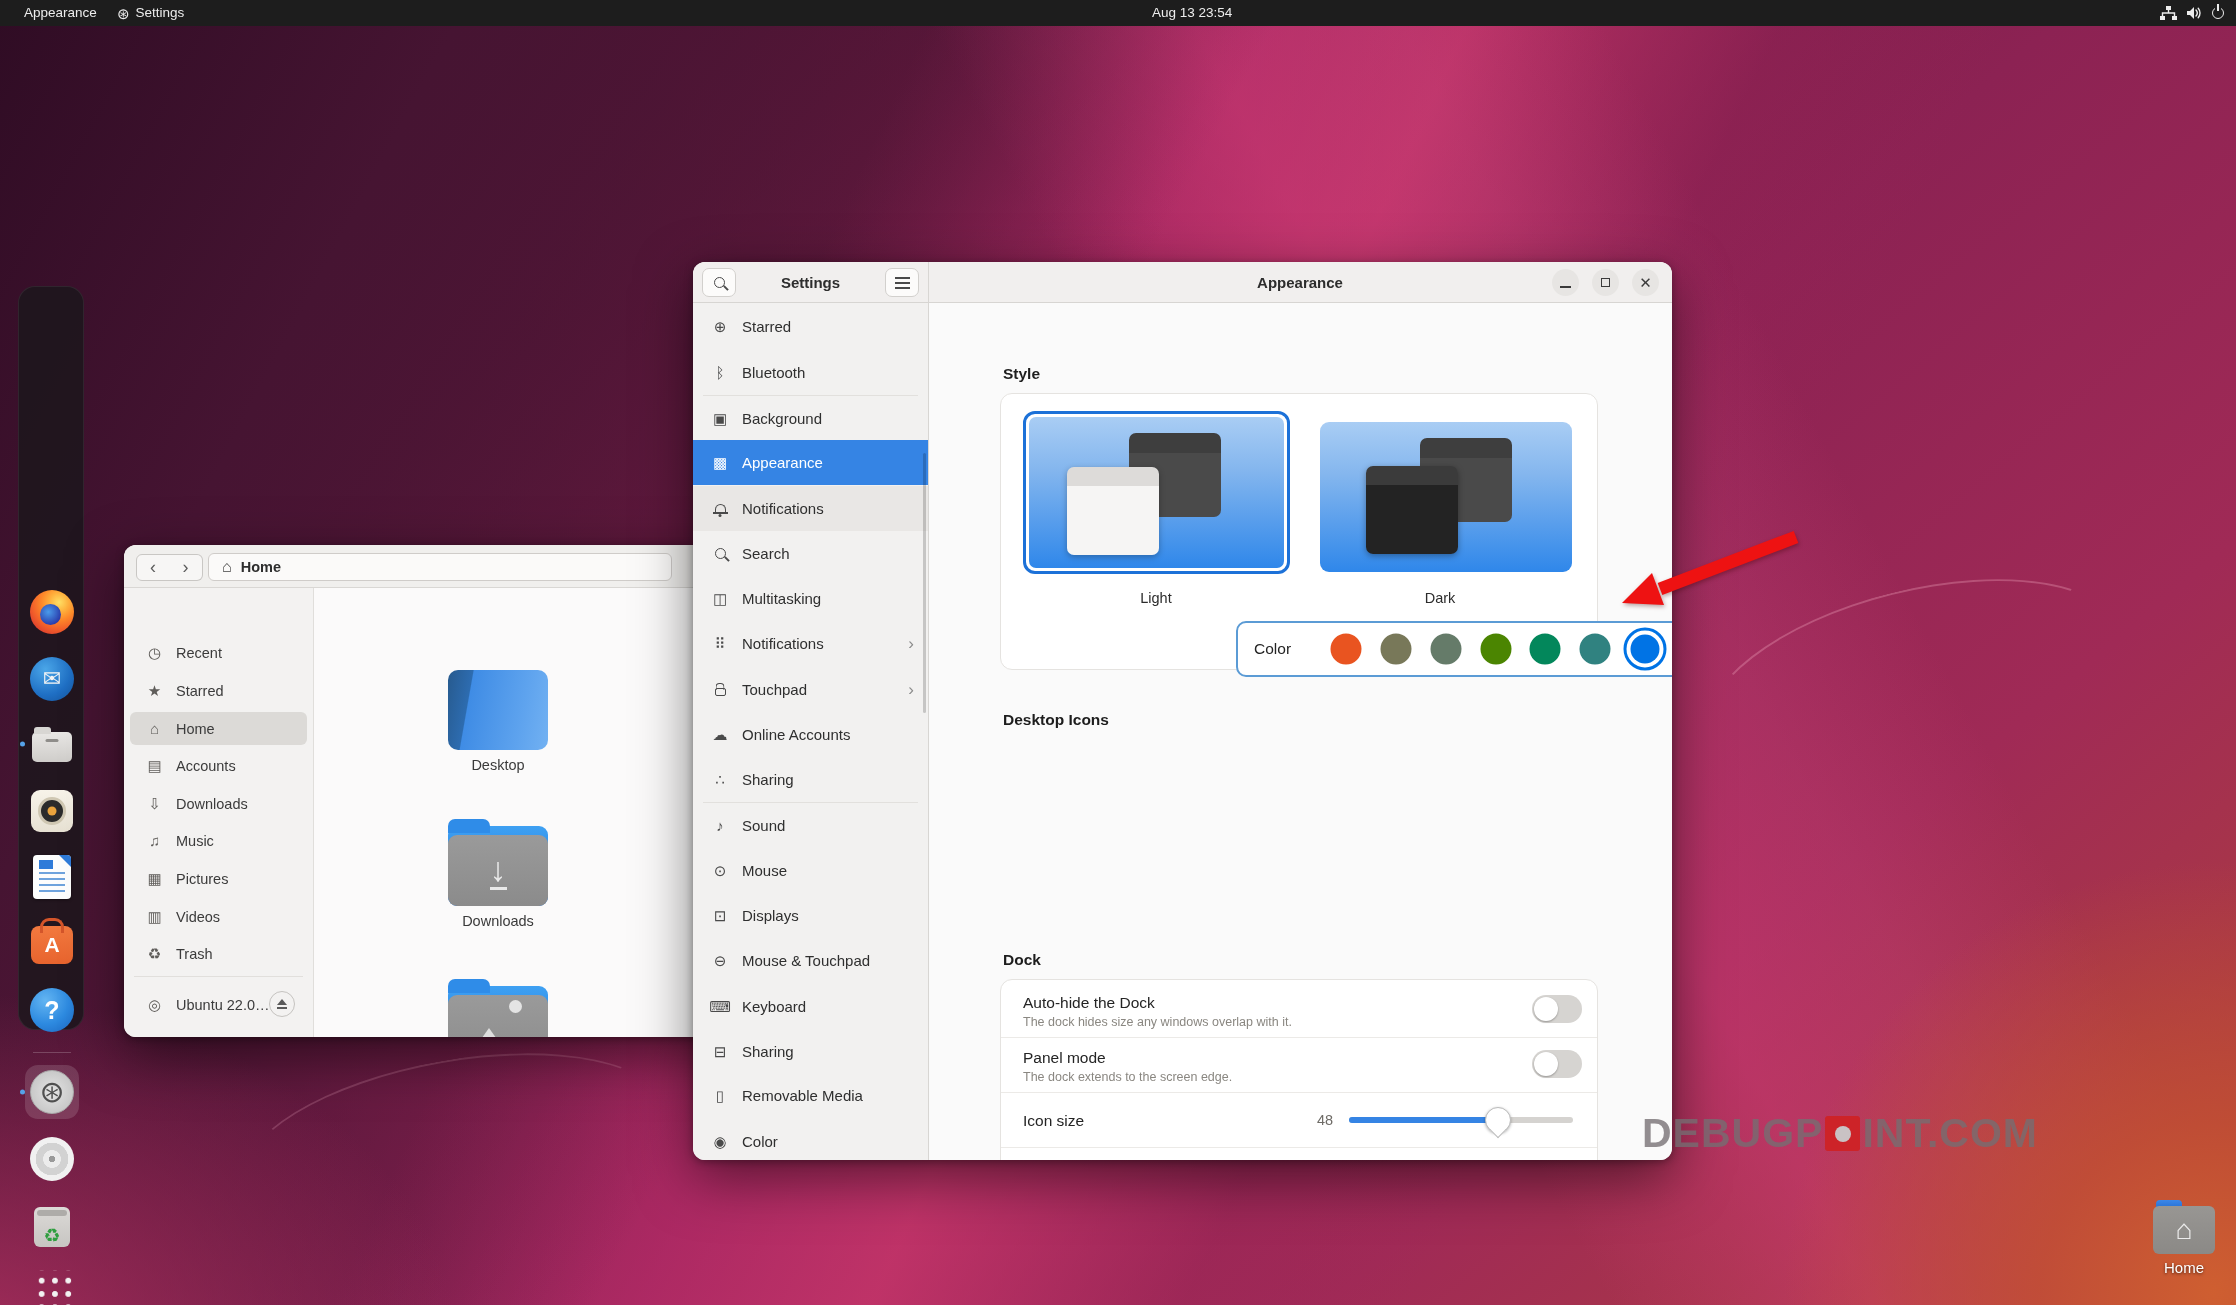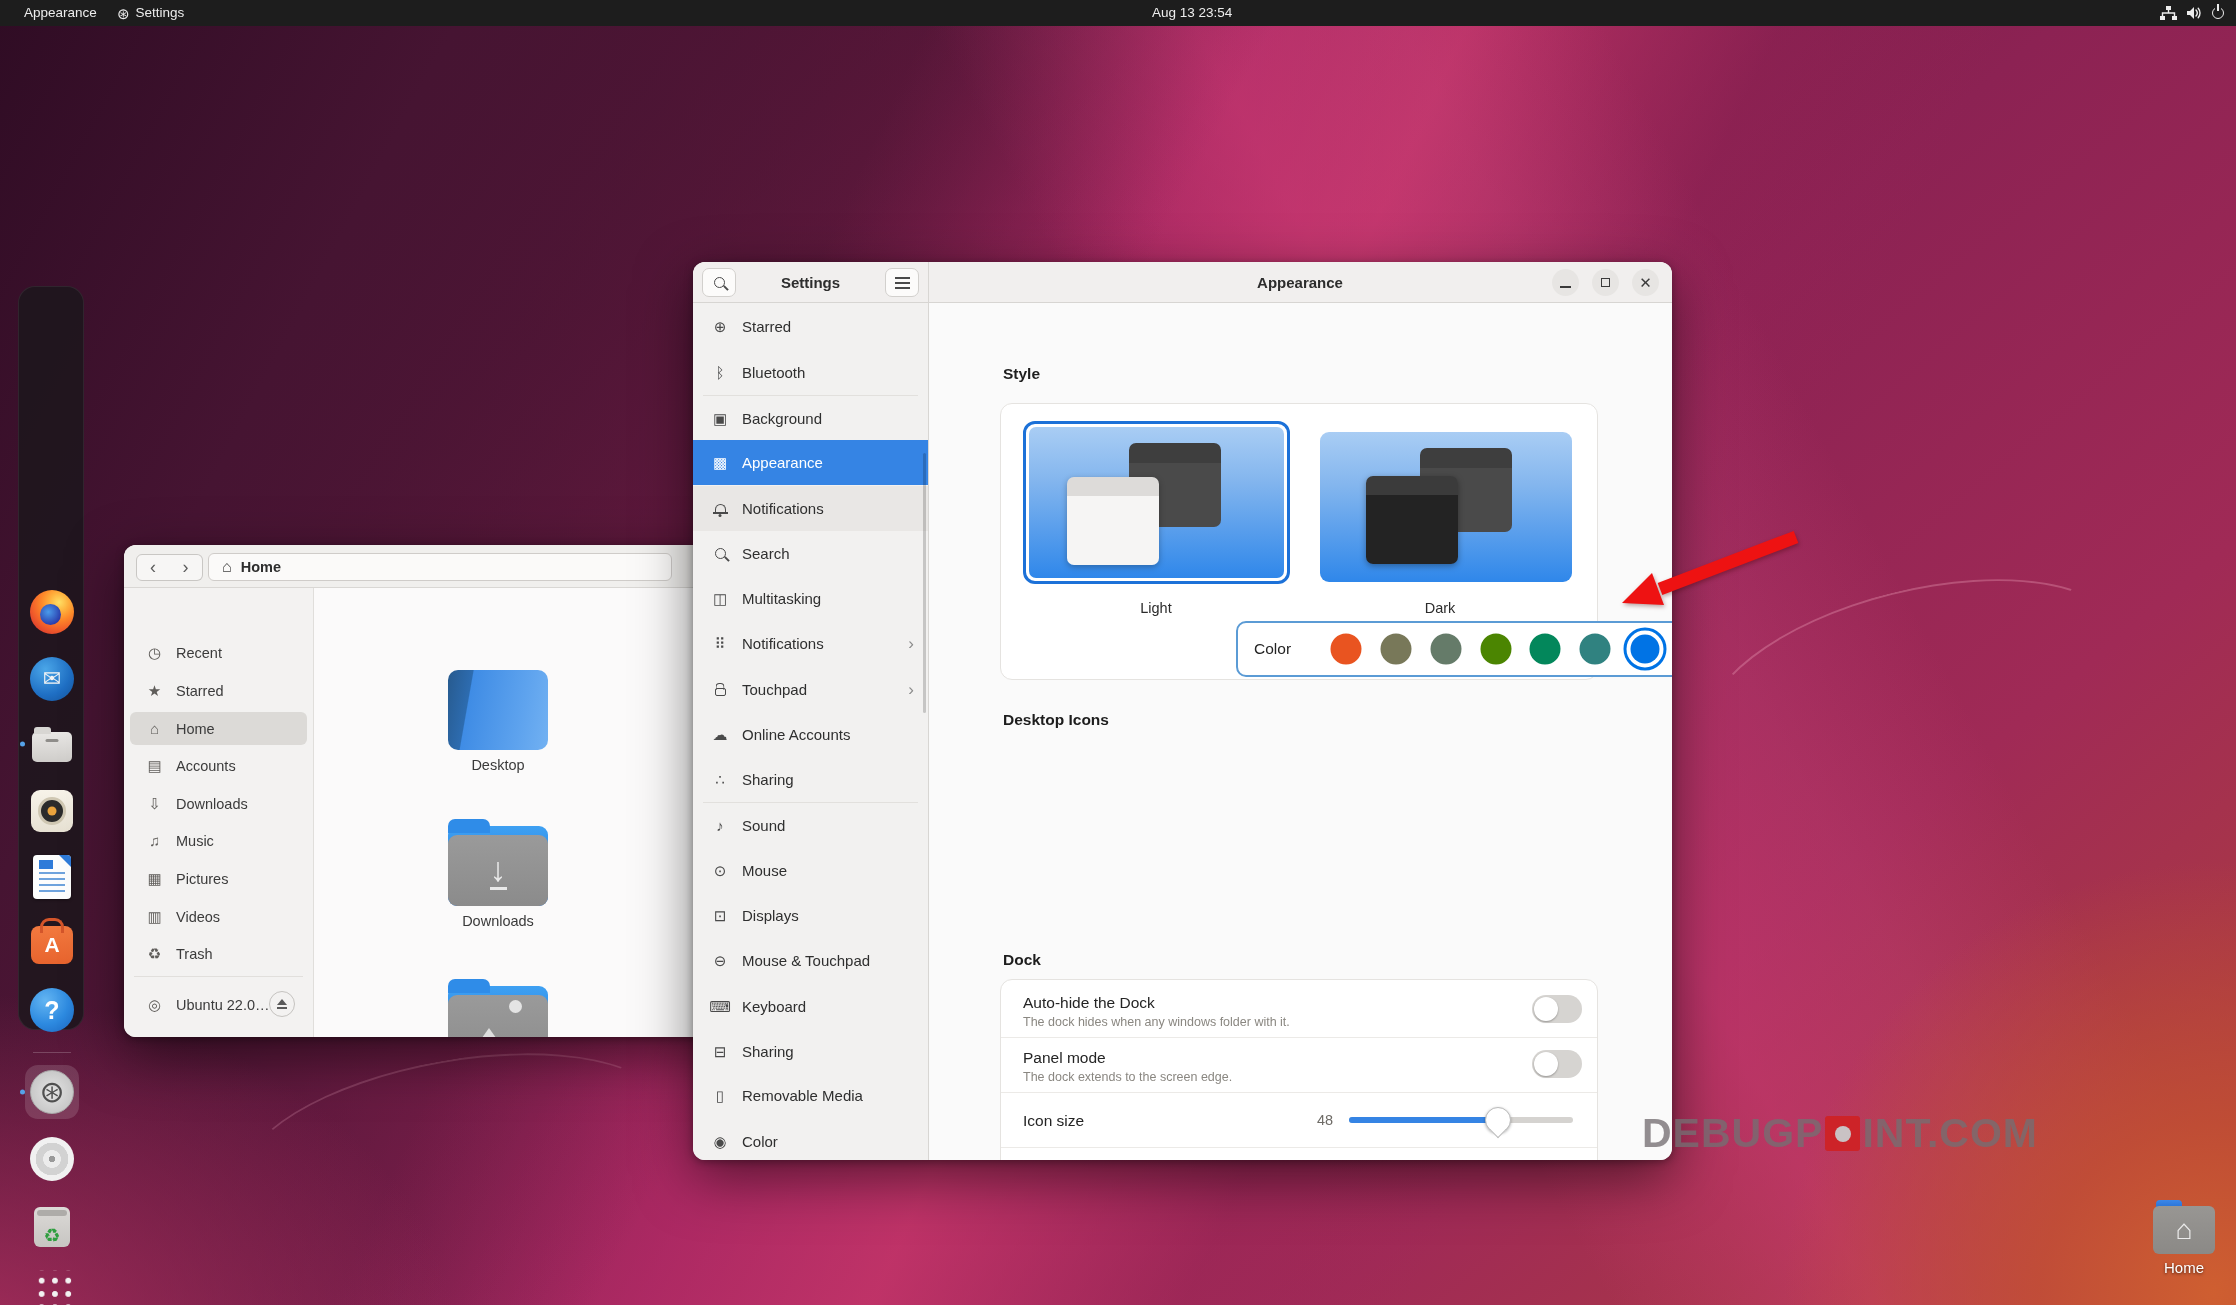--- a/index.html
+++ b/index.html
@@ -458,21 +458,21 @@
     <div class="s-row" style="top:816px;">
         <span class="si">◉</span>
         <span>Color</span>
       </div>
     <div class="s-scroll"></div>
   </div>
 
   <div class="s-content">
 
     <div class="sec-head" style="left:74px; top:62px;">Style</div>
-    <div class="card" style="top:90px; height:277px;margin-top:10px;">
+    <div class="card" style="top:90px; height:277px;">
       <div class="style-tile-sel" style="left:22px; top:17px;">
         <div class="prev prev-l">
           <span class="w-back"></span>
           <span class="w-front-light"></span>
         </div>
       </div>
       <div class="prev prev-d" style="left:319px; top:28px;">
         <span class="w-back"></span>
         <span class="w-front-dark"></span>
       </div>
@@ -492,21 +492,21 @@
           <span class="inner" style="background: rgb(0, 115, 229);"></span>
         </span>
 
     </div>
 
     <div class="sec-head" style="left:74px; top:408px;">Desktop Icons</div>
 
     <div class="sec-head" style="left:74px; top:648px;">Dock</div>
     <div class="card" style="top:676px; height:214px;">
       <div class="row-label" style="top:14px; font-weight:bold; font-weight:normal;">Auto-hide the Dock</div>
-      <div class="row-sub" style="top:35px;">The dock hides when any windows folder with it.</div>
+      <div class="row-sub" style="top:35px;">The dock hides size any windows overlap with it.</div>
       <div class="toggle off" style="top:15px;">
           <span class="knob"></span>
         </div>
       <div class="card-div" style="top:57px;"></div>
       <div class="row-label" style="top:69px;">Panel mode</div>
       <div class="row-sub" style="top:90px;">The dock extends to the screen edge.</div>
       <div class="toggle off" style="top:70px;">
           <span class="knob"></span>
         </div>
       <div class="card-div" style="top:112px;"></div>

